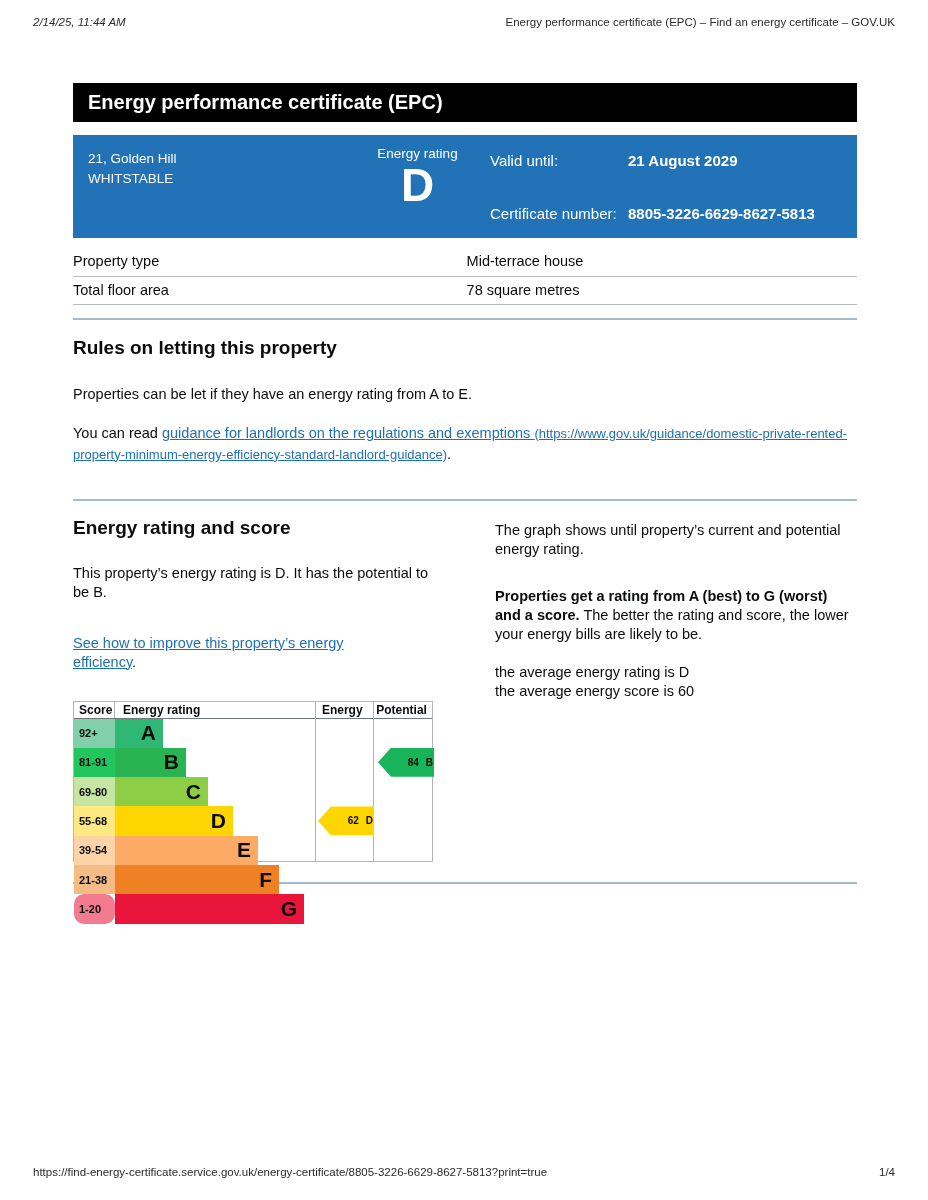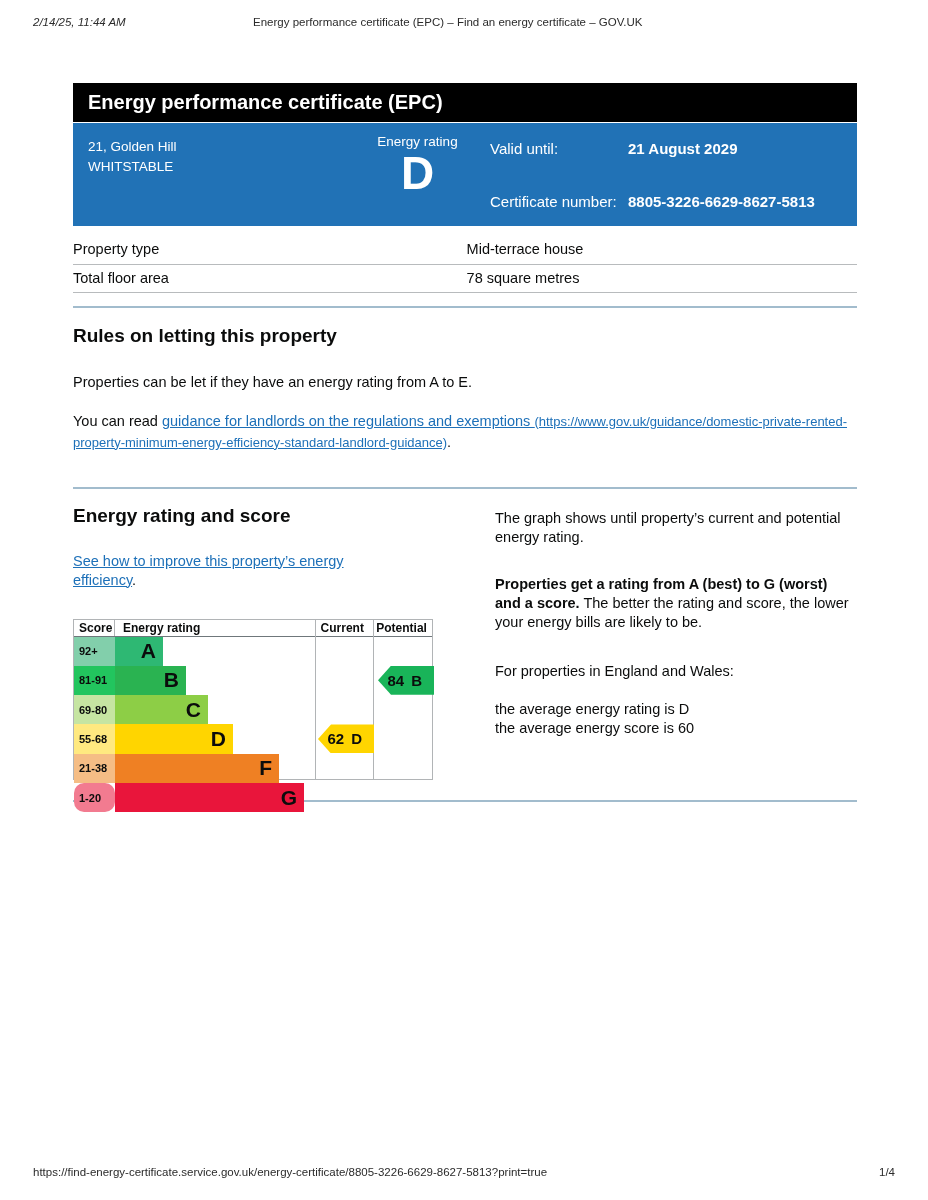--- a/index.html
+++ b/index.html
@@ -3,31 +3,31 @@
 <meta charset="utf-8">
 <style>
   * { margin:0; padding:0; box-sizing:border-box; }
   html,body { width:928px; height:1200px; background:#ffffff; overflow:hidden;
     font-family:"Liberation Sans", sans-serif; color:#0b0c0c; position:relative; }
 
   
   .print-header { position:absolute; top:16px; left:33px; right:33px;
     font-size:11.5px; color:#2b2b2b; display:flex; }
   .print-header .ph-date { width:220px;font-style:italic; }
-  .print-header .ph-title { flex:1; text-align:left; }
+  .print-header .ph-title { flex:1; text-align:right; }
   .print-footer { position:absolute; top:1166px; left:33px; right:33px;
     font-size:11.5px; color:#2b2b2b; display:flex; justify-content:space-between; }
 
   
   .main { position:absolute; top:83px; left:73px; width:784px; }
 
   .banner { background:#000; color:#fff; height:39px; display:flex; align-items:center;
     padding-left:15px; font-size:20px; font-weight:bold; }
 
-  .summary-box { margin-top:1px; height:103px; display:flex; color:#fff; gap:3px;justify-content:center; }
+  .summary-box { margin-top:13px; height:103px; display:flex; color:#fff; gap:3px;justify-content:center; }
   .sb-address { width:284px; padding:14px 15px; font-size:13.5px; line-height:1.45; }
   .sb-rating { width:115px; text-align:center; padding-top:11px; }
   .sb-rating .sb-rating-label { font-size:13.5px; }
   .sb-rating .sb-rating-letter { font-size:46px; font-weight:bold; line-height:1.05; }
   .sb-right { flex:1; display:flex; flex-direction:column; gap:3px; }
   .sb-row { flex:1; display:flex; align-items:center; padding-left:12px; font-size:15px; }
   .sb-row .sb-label { width:138px; }
   .sb-row .sb-value { font-weight:bold; }
 
   .prop-table { margin-top:10px; width:100%; border-collapse:collapse; font-size:14.5px; }
@@ -69,21 +69,21 @@
   .eh-potential { width:61px; text-align:center; }
   .epc-row { display:flex; height:29.3px; }
   .band-score { width:41px; padding-left:5px; font-size:11px; font-weight:bold;
     display:flex; align-items:center; }
   .band-bar { height:100%; display:flex; align-items:center; justify-content:flex-end;
     padding-right:7px; font-size:21px; font-weight:bold; color:#0b0c0c; }
   .vline { position:absolute; top:0; bottom:0; width:0; border-left:1px solid #b1b4b6; }
   .vl-current { left:241px; }
   .vl-potential { left:299px; }
   .epc-arrow { position:absolute; height:29px; width:56px; display:flex; align-items:center;
-    justify-content:flex-end; padding-right:12px; gap:7px; font-size:15px; font-weight:bold;
+    justify-content:flex-end; padding-right:1px; gap:7px; font-size:10px; font-weight:bold;
     clip-path:polygon(0 50%, 13px 0, 100% 0, 100% 100%, 13px 100%); }
   .arrow-current { left:244px; }
   .arrow-potential { left:304px; }
 </style>
 </head>
 <body>
 
 <div class="print-header">
   <span class="ph-date">2/14/25, 11:44 AM</span>
   <span class="ph-title">Energy performance certificate (EPC) – Find an energy certificate – GOV.UK</span>
@@ -133,45 +133,50 @@
 
   <h2 class="rules-h2">Rules on letting this property</h2>
   <p class="rules-p1">Properties can be let if they have an energy rating from A to E.</p>
   <p class="rules-p2"><span>You can read </span><a class="govuk-link" href="#"><span>guidance for landlords on the regulations and exemptions </span><span class="link-url">(https://www.gov.uk/guidance/domestic-private-rented-property-minimum-energy-efficiency-standard-landlord-guidance)</span></a><span>.</span></p>
 
   <hr class="divider div-2">
 
   <div class="two-col">
     <div class="col-left">
       <h2>Energy rating and score</h2>
+      <p class="rating-p">This property’s energy rating is D. It has the potential to be B.</p>
       <p class="improve-link"><a class="govuk-link" href="#">See how to improve this property’s energy efficiency</a><span>.</span></p>
 
       <div class="epc-chart">
         <div class="epc-header">
           <div class="eh-score">Score</div>
           <div class="eh-rating">Energy rating</div>
-          <div class="eh-current">Current</div>
+          <div class="eh-current">Energy</div>
           <div class="eh-potential">Potential</div>
         </div>
 
         <div class="epc-row">
           <div class="band-score" style="background: rgb(130, 207, 171);">92+</div>
           <div class="band-bar" style="background: rgb(46, 184, 115); width: 48px;">A</div>
         </div>
         <div class="epc-row">
           <div class="band-score" style="background: #22c55e;">81-91</div>
           <div class="band-bar" style="background: rgb(42, 179, 81); width: 71px;">B</div>
         </div>
         <div class="epc-row">
           <div class="band-score" style="background: rgb(198, 229, 162);">69-80</div>
           <div class="band-bar" style="background: rgb(141, 206, 70); width: 93px;">C</div>
         </div>
         <div class="epc-row">
           <div class="band-score" style="background: rgb(255, 233, 128);">55-68</div>
           <div class="band-bar" style="background: rgb(255, 213, 0); width: 118px;">D</div>
+        </div>
+        <div class="epc-row">
+          <div class="band-score" style="background: rgb(253, 211, 168);">39-54</div>
+          <div class="band-bar" style="background: rgb(252, 170, 101); width: 143px;">E</div>
         </div>
         <div class="epc-row">
           <div class="band-score" style="background: rgb(245, 189, 133);">21-38</div>
           <div class="band-bar" style="background: rgb(239, 128, 35); width: 164px;">F</div>
         </div>
         <div class="epc-row">
           <div class="band-score" style="background: rgb(242, 123, 144); border-radius: 10px;">1-20</div>
           <div class="band-bar" style="background: rgb(233, 21, 59); width: 189px;">G</div>
         </div>
 
@@ -185,21 +190,20 @@
         <div class="epc-arrow arrow-potential" style="background: rgb(25, 180, 89); top: 46.3px;">
           <span>84</span>
           <span>B</span>
         </div>
       </div>
     </div>
 
     <div class="col-right">
       <p class="cr-p1">The graph shows until property’s current and potential energy rating.</p>
       <p class="cr-p2"><strong>Properties get a rating from A (best) to G (worst) and a score.</strong><span> The better the rating and score, the lower your energy bills are likely to be.</span></p>
-      <p class="cr-p3">For properties in England and Wales:</p>
       <p class="cr-p4"><span>the average energy rating is D</span><br><span>the average energy score is 60</span></p>
     </div>
   </div>
 
   <hr class="divider div-3">
 </div>
 
 <div class="print-footer">
   <span>https://find-energy-certificate.service.gov.uk/energy-certificate/8805-3226-6629-8627-5813?print=true</span>
   <span>1/4</span>

